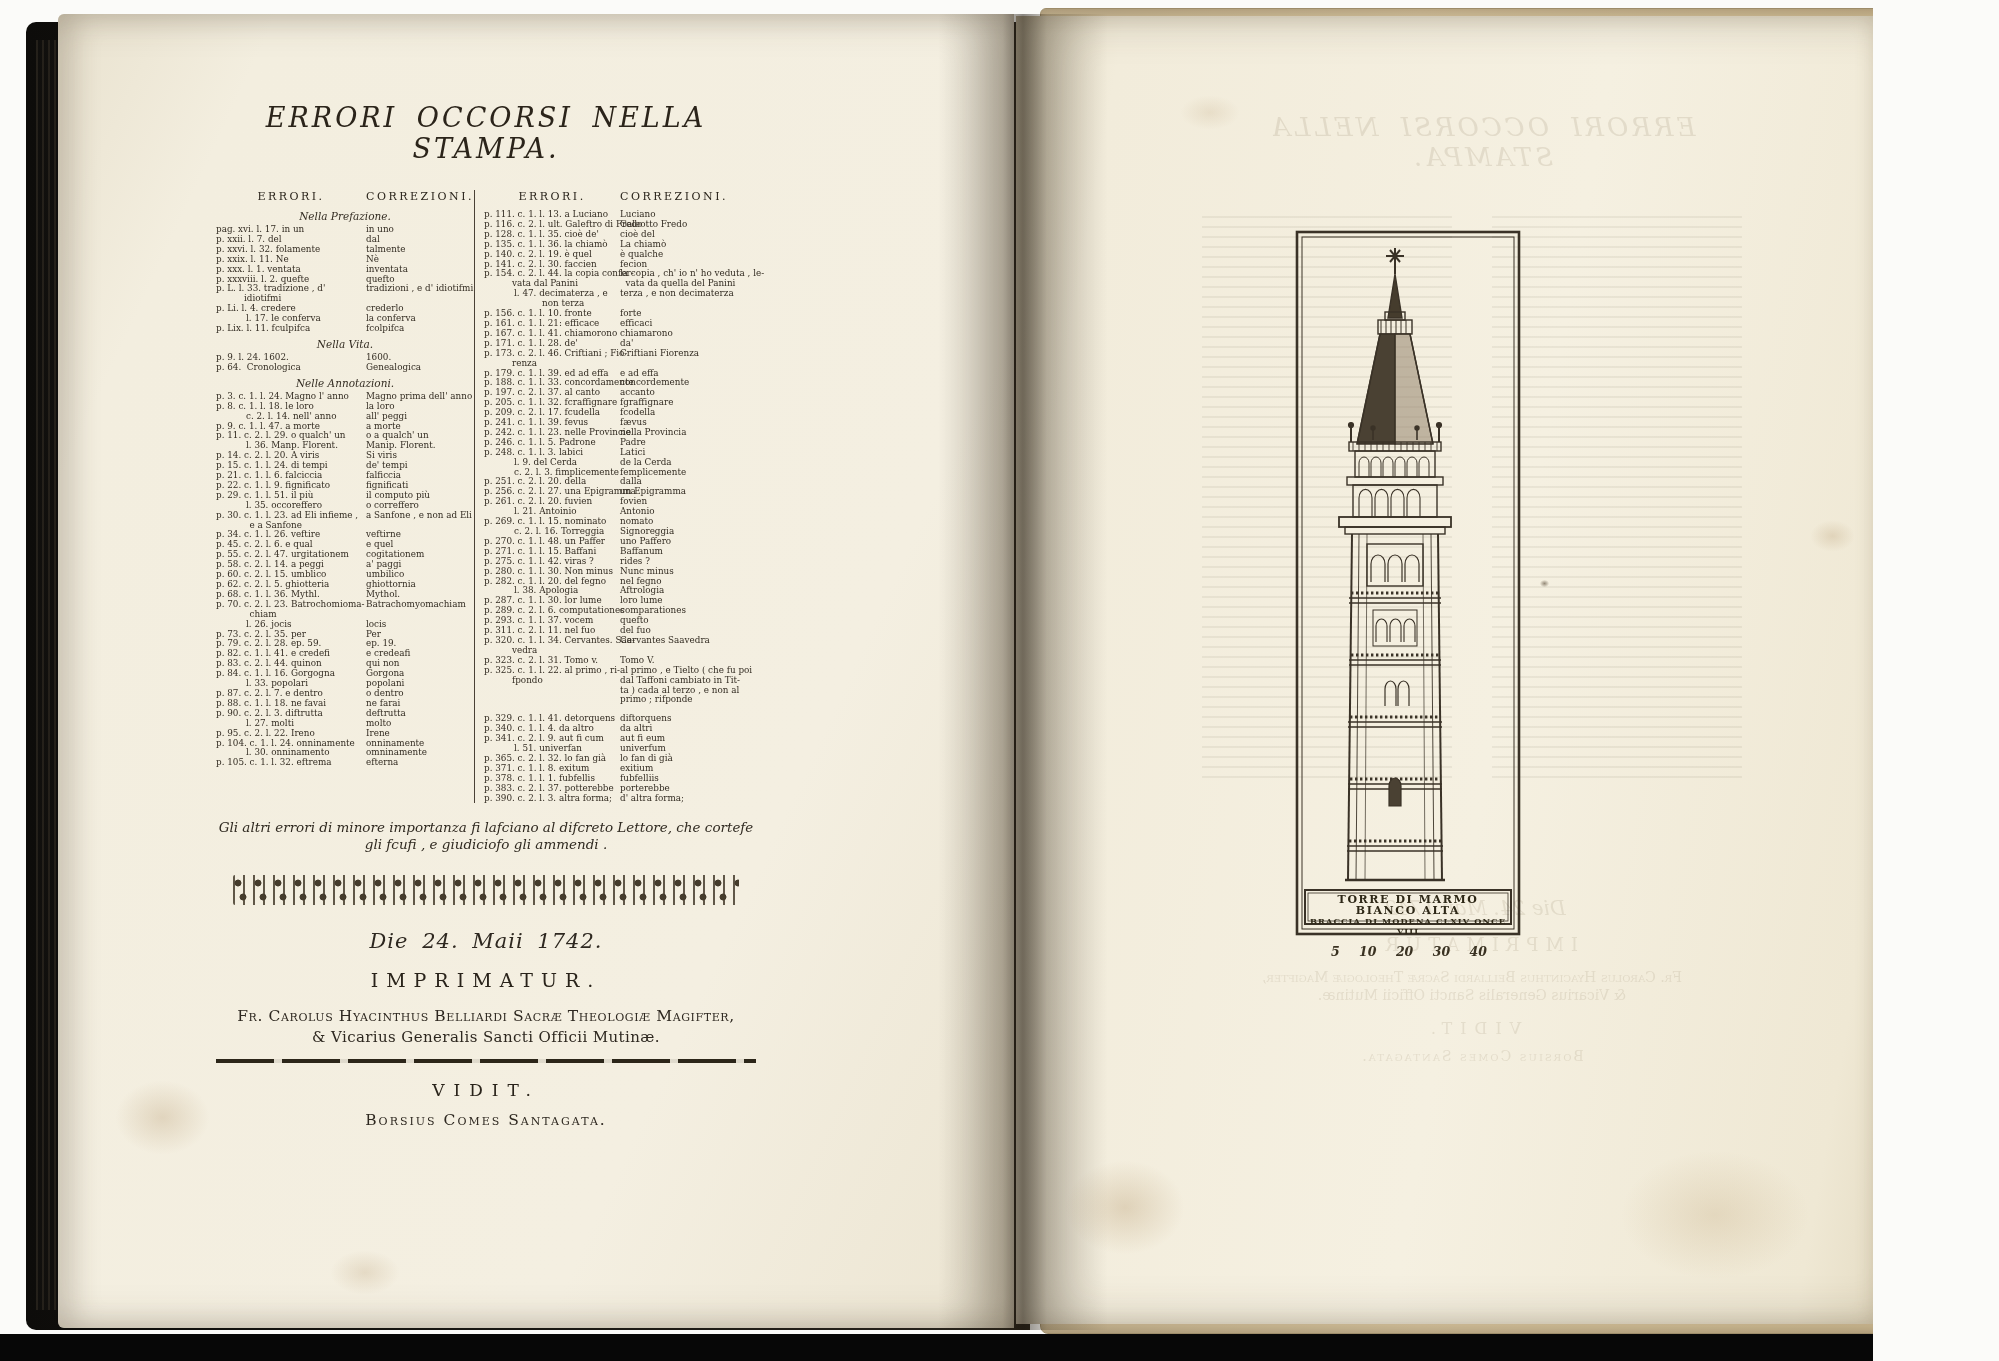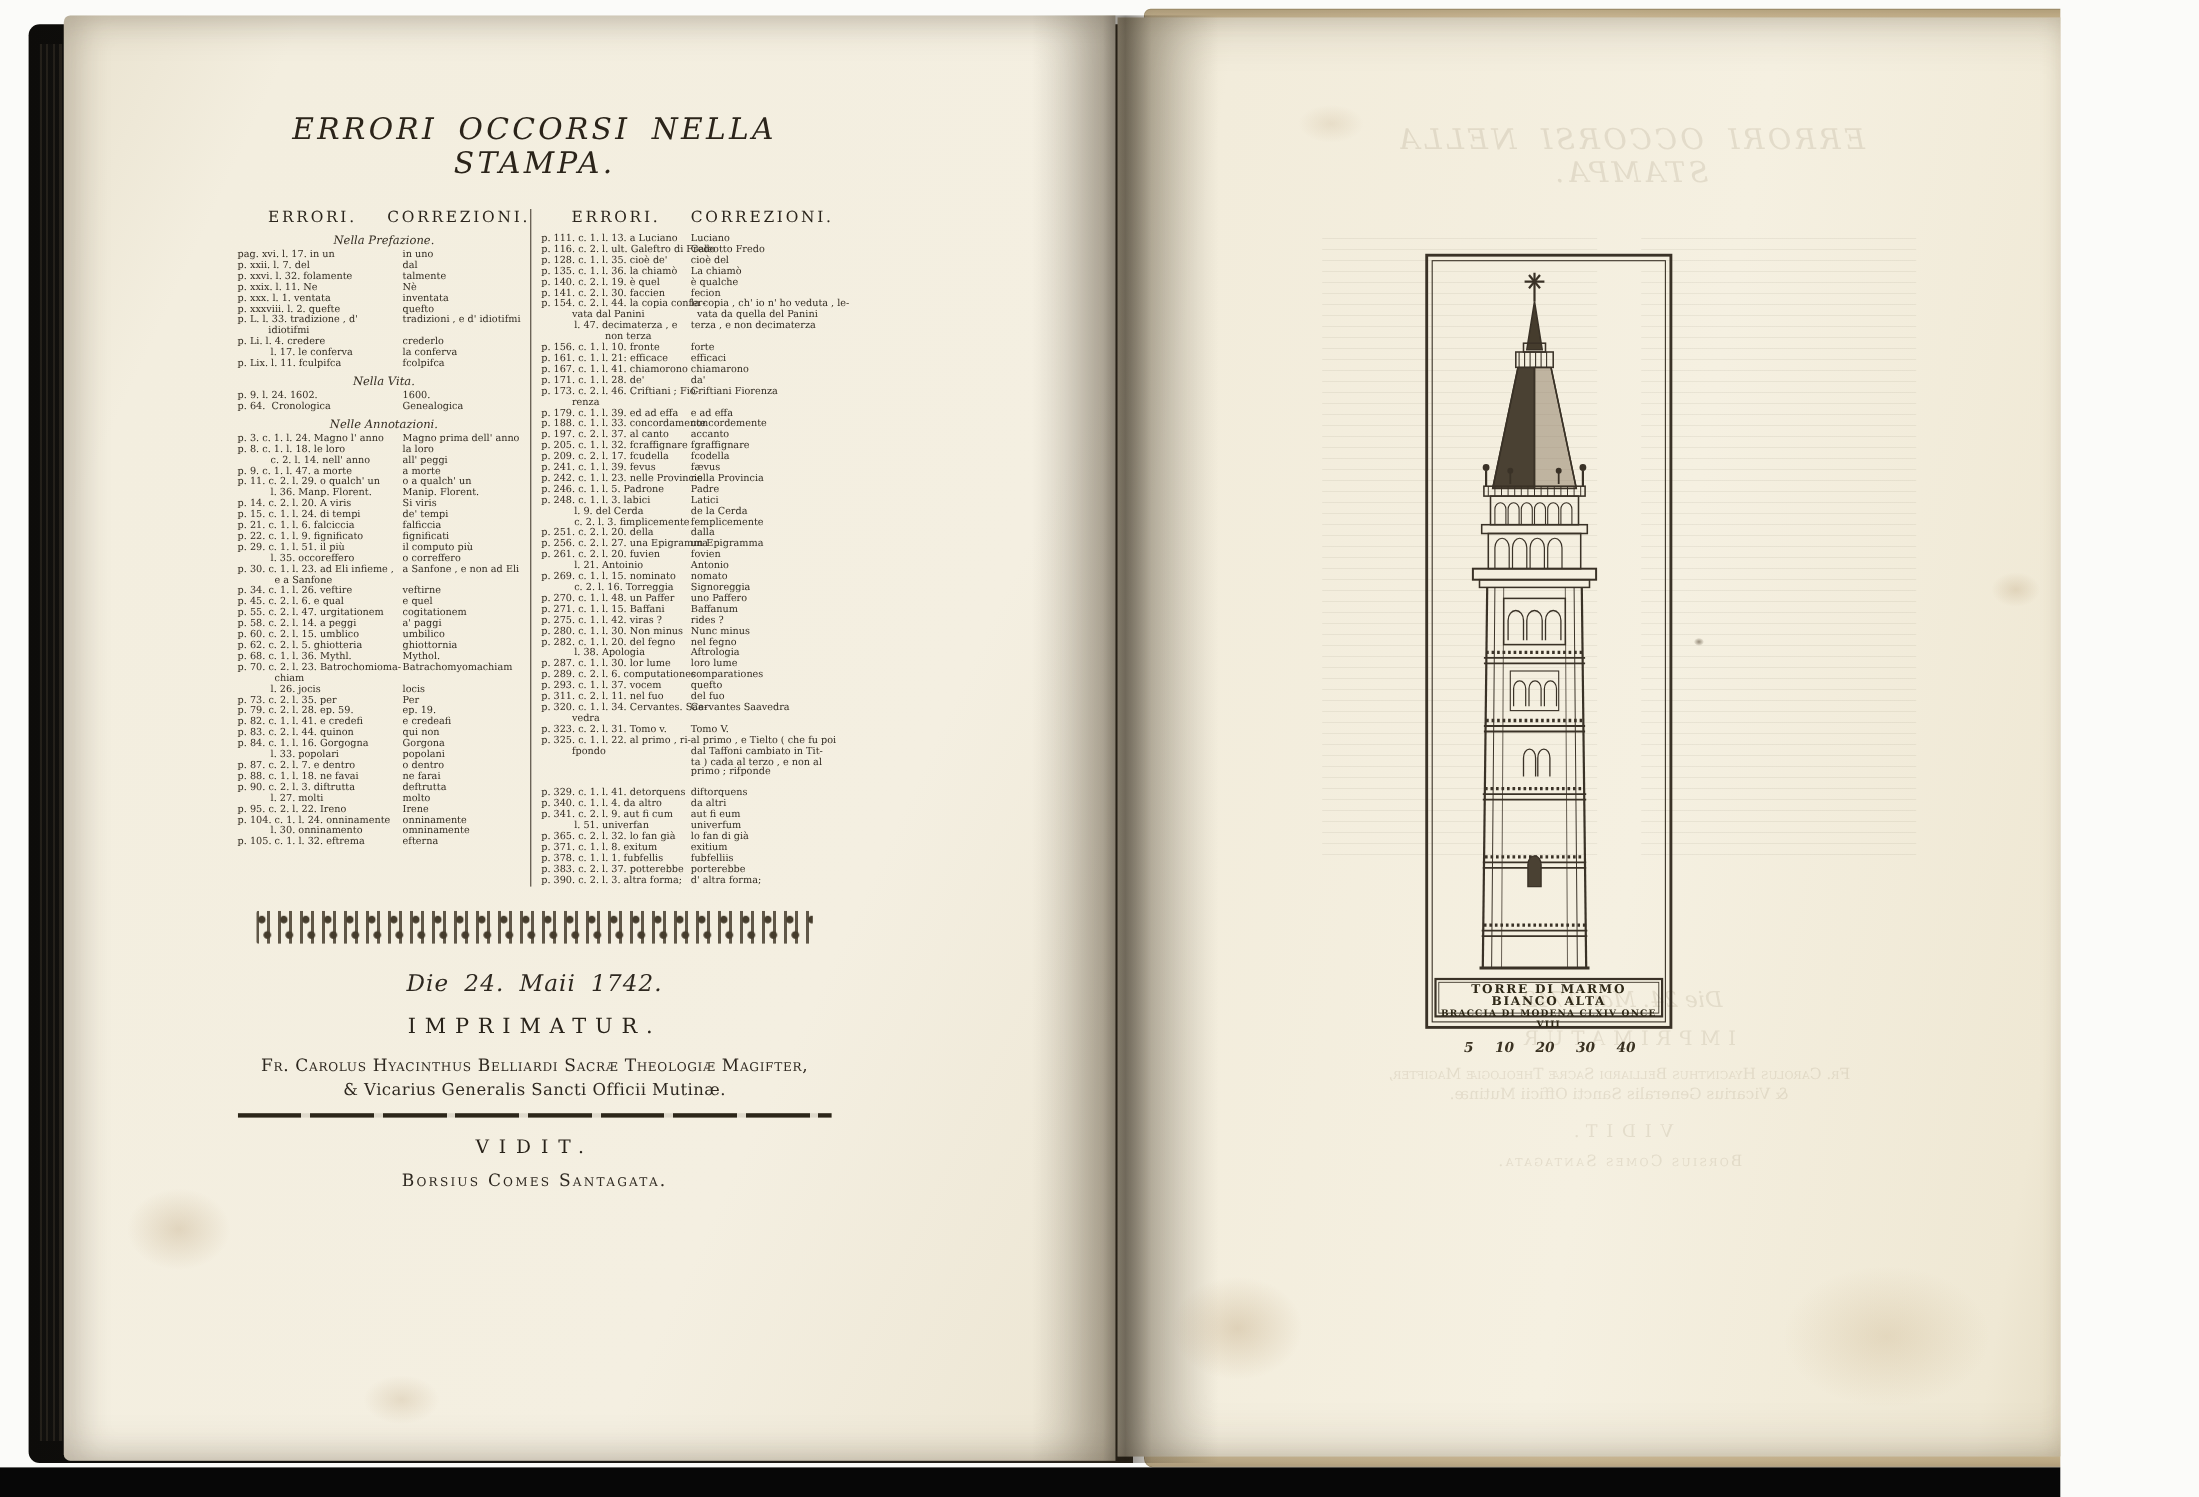--- a/index.html
+++ b/index.html
@@ -27,21 +27,21 @@
 
   .foxing{position:absolute;border-radius:50%;pointer-events:none;}
 
   
   .page-content{position:absolute;left:158px;top:88px;width:540px;}
   .page-title{font-style:italic;font-size:27px;letter-spacing:3px;text-align:center;
               color:#2b241a;margin-bottom:26px;word-spacing:8px;}
   .errata{display:flex;align-items:flex-start;}
   .egroup{width:266px;}
   .egroup.g2{border-left:1.5px solid #4a4136;padding-left:9px;width:272px;}
-  .ehead{display:flex;font-size:14px;letter-spacing:2.5px;margin-bottom:7px;color:#2b251c;}
+  .ehead{display:flex;font-size:11px;letter-spacing:2.5px;margin-bottom:7px;color:#2b251c;}
   .ehead .h1{width:150px;text-align:center;}
   .ehead .h2{flex:1;text-align:left;}
   .g2 .ehead .h1{width:136px;}
   .row{display:flex;line-height:9.9px;font-size:8.8px;color:#332c22;}
   .row .err{width:150px;white-space:pre;}
   .g2 .row .err{width:136px;}
   .row .corr{flex:1;white-space:pre;}
   .row.ind1 .err{padding-left:30px;width:120px;}
   .g2 .row.ind1 .err{padding-left:30px;width:106px;}
   .sec{text-align:center;font-style:italic;font-size:10.5px;margin:4px 0 3px;color:#332c22;}
@@ -528,20 +528,24 @@
                 <span class="corr">porterebbe</span>
               </div>
               <div class="row">
                 <span class="err">p. 390. c. 2. l. 3. altra forma;</span>
                 <span class="corr">d' altra forma;</span>
               </div>
             </div>
         </div>
       </div>
 
+      <div class="closing">
+        <div>Gli altri errori di minore importanza fi lafciano al difcreto Lettore, che cortefe</div>
+        <div>gli fcufi , e giudiciofo gli ammendi .</div>
+      </div>
 
       <div class="ornament"></div>
 
       <div class="date-line">Die 24. Maii 1742.</div>
       <div class="imprimatur">IMPRIMATUR.</div>
       <div class="imp-name1">Fr. Carolus Hyacinthus Belliardi Sacræ Theologiæ Magifter,</div>
       <div class="imp-name2">&amp; Vicarius Generalis Sancti Officii Mutinæ.</div>
       <div class="sig-rule"></div>
       <div class="vidit">VIDIT.</div>
       <div class="vidit-name">Borsius Comes Santagata.</div>

